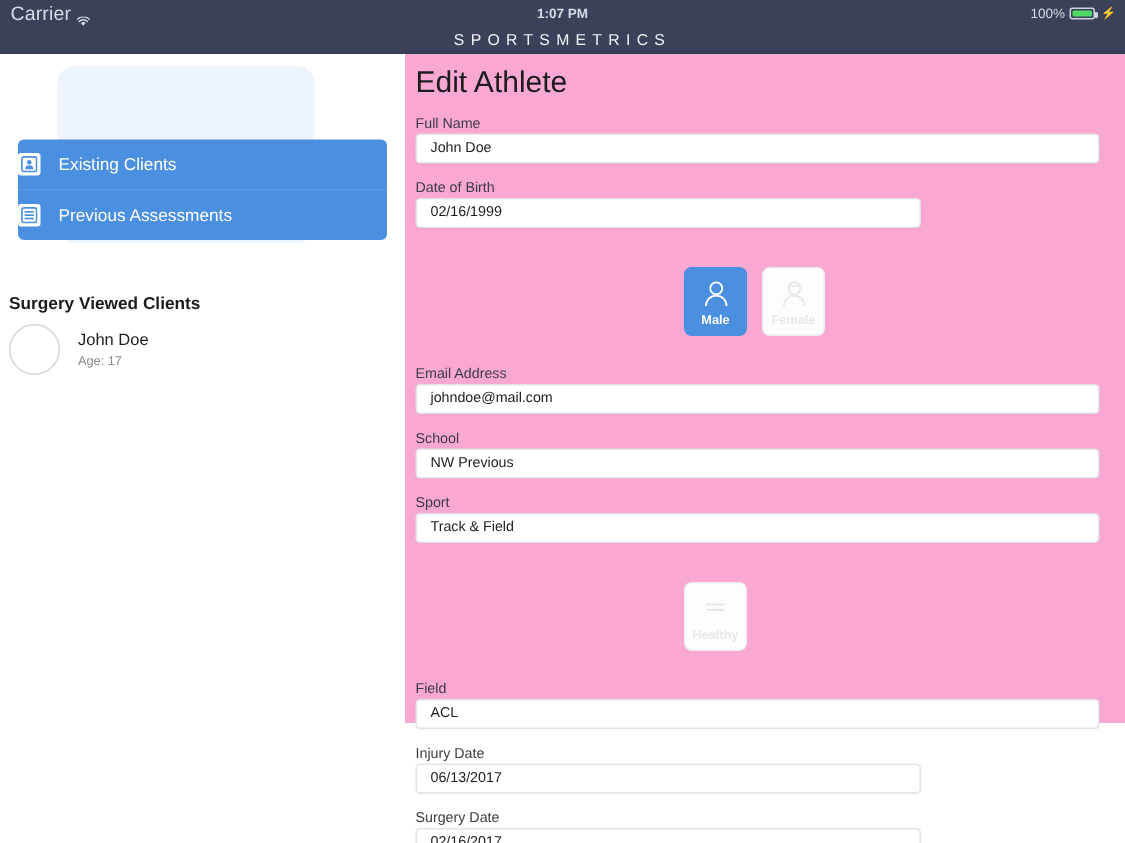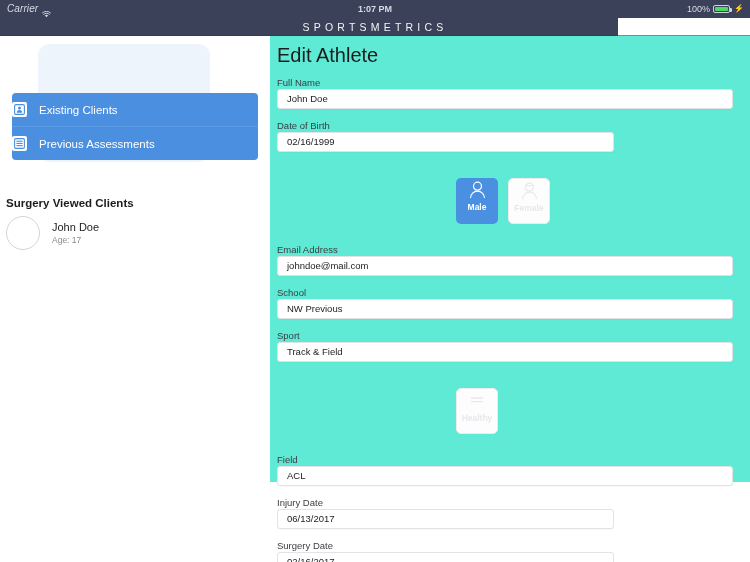--- a/index.html
+++ b/index.html
@@ -11,33 +11,33 @@
   }
   .screen { position: relative; width: 750px; height: 562px; background:#fff; }
 
   
   .statusbar{
     position:absolute; top:0; left:0; width:750px; height:18px;
     background:#3a4158; color:#d9dce6;
     font-size:9px; line-height:18px;
   }
   .sb-left{ position:absolute; left:7px; top:0; display:flex; align-items:center; gap:4px; height:18px;}
-  .sb-carrier{ font-size:10px; letter-spacing:.1px;font-style:italic;}
+  .sb-carrier{ font-size:13px; letter-spacing:.1px;}
   .wifi-icon{ display:inline-block; width:9px; height:7px; position:relative; top:0px;}
   .sb-center{ position:absolute; left:0; width:750px; text-align:center; font-size:9px; font-weight:bold;}
   .sb-right{ position:absolute; right:6px; top:0; height:18px; display:flex; align-items:center; gap:3px;}
   .sb-batt-pct{ font-size:9px;}
   .batt{ position:relative; width:17px; height:8px; border:1px solid #cfd3de; border-radius:2px; }
   .batt-fill{ position:absolute; left:1px; top:1px; bottom:1px; width:13px; background:#4cd964; border-radius:1px;}
   .batt-cap{ position:absolute; right:-3px; top:2px; width:2px; height:4px; background:#cfd3de; border-radius:0 1px 1px 0;}
   .batt-plug{ font-size:8px; color:#cfd3de; margin-left:1px;}
 
   
   .navbar{
-    position:absolute; top:18px; left:0; width:618px; height:18px;
+    position:absolute; top:18px; left:0; width:750px; height:18px;
     background:#3a4158;
   }
   .brand{
     position:absolute; width:750px; text-align:center; top:3px;
     color:#f2f4f8; font-size:10.5px; letter-spacing:4.2px; font-weight:500;
   }
   .nav-sep{ position:absolute; top:35px; left:0; width:750px; height:1px; background:#2f3650; opacity:.6;}
 
   
   .sidebar{
@@ -77,21 +77,21 @@
   }
   .avatar{
     width:34px; height:34px; border-radius:50%; border:1px solid #d5d5d8; background:#fff;
     flex:0 0 auto;
   }
   .client-name{ font-size:11px; color:#1c1c1e; line-height:13px;}
   .client-age{ font-size:8.5px; color:#8a8a8e; line-height:12px;}
 
   
   .main{
-    position:absolute; top:36px; left:270px; width:480px; height:446px; background:#5eead4;
+    position:absolute; top:36px; left:270px; width:480px; height:446px; background:#f9a8d4;
   }
   .page-title{
     position:absolute; left:7px; top:8px; font-size:20px; color:#1c1c1e; font-weight:normal;
   }
   .field-label{
     position:absolute; font-size:9.5px; color:#3c3c43;
   }
   .field-input{
     position:absolute; height:20px; background:#fff;
     border:1px solid #e2e3e7; border-radius:3px;
@@ -100,21 +100,21 @@
     box-shadow:0 1px 1px rgba(0,0,0,.025);
     white-space:nowrap; overflow:hidden;
   }
   .w-wide{ left:7px; width:456px; }
   .w-narrow{ left:7px; width:337px; }
 
   
   .toggle-group{ position:absolute; display:flex; gap:10px; }
   .toggle{
     width:42px; height:46px; border-radius:5px;
-    display:flex; flex-direction:column; align-items:center; 
+    display:flex; flex-direction:column; align-items:center; justify-content:center;
     gap:2px; font-size:8.5px; font-weight:bold;
   }
   .toggle.on{ background:#4a8fe0; color:#ffffff; }
   .toggle.off{ background:#fdfdfd; border:1px solid #ececef; color:#e7e8ec; }
   .tg-ico{ width:22px; height:22px; display:flex; align-items:center; justify-content:center;}
 </style>
 </head>
 <body>
 
 <div class="screen">

